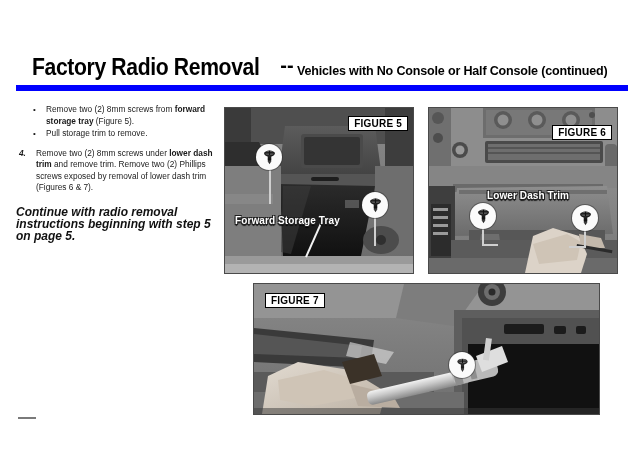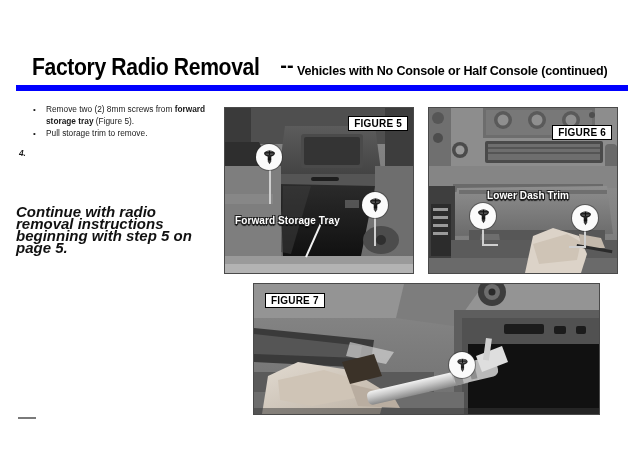--- a/index.html
+++ b/index.html
@@ -111,21 +111,21 @@
     font-size: 8.3px;
   }
 
   .note {
     position: absolute;
     left: 16px;
     top: 206px;
     width: 200px;
     font-style: italic;
     font-weight: bold;
-    font-size: 15px;
+    font-size: 12px;
     line-height: 12px;
     color: #111;
   }
 
   .footer-rule {
     position: absolute;
     left: 18px;
     top: 417px;
     width: 18px;
     height: 2px;
@@ -230,20 +230,21 @@
       <span><span>Remove two (2) 8mm screws from </span><span class="b">forward storage tray</span><span> (Figure 5).</span></span>
     </li>
     <li class="bullet-item">
       <span class="bullet-dot">•</span>
       <span>Pull storage trim to remove.</span>
     </li>
   </ul>
 
   <div class="numbered-item">
     <span class="num">4.</span>
+    <span><span>Remove two (2) 8mm screws under </span><span class="b">lower dash trim</span><span> and remove trim.  Remove two (2) Phillips screws exposed by removal of lower dash trim (Figures 6 &amp; 7).</span></span>
   </div>
 
 </div>
 
 <div class="note">Continue with radio removal instructions beginning with step 5 on page 5.</div>
 
 <div class="footer-rule"></div>
 
 <div class="figure fig5">
   <svg class="fig-canvas" viewBox="0 0 188 165" preserveAspectRatio="none">

